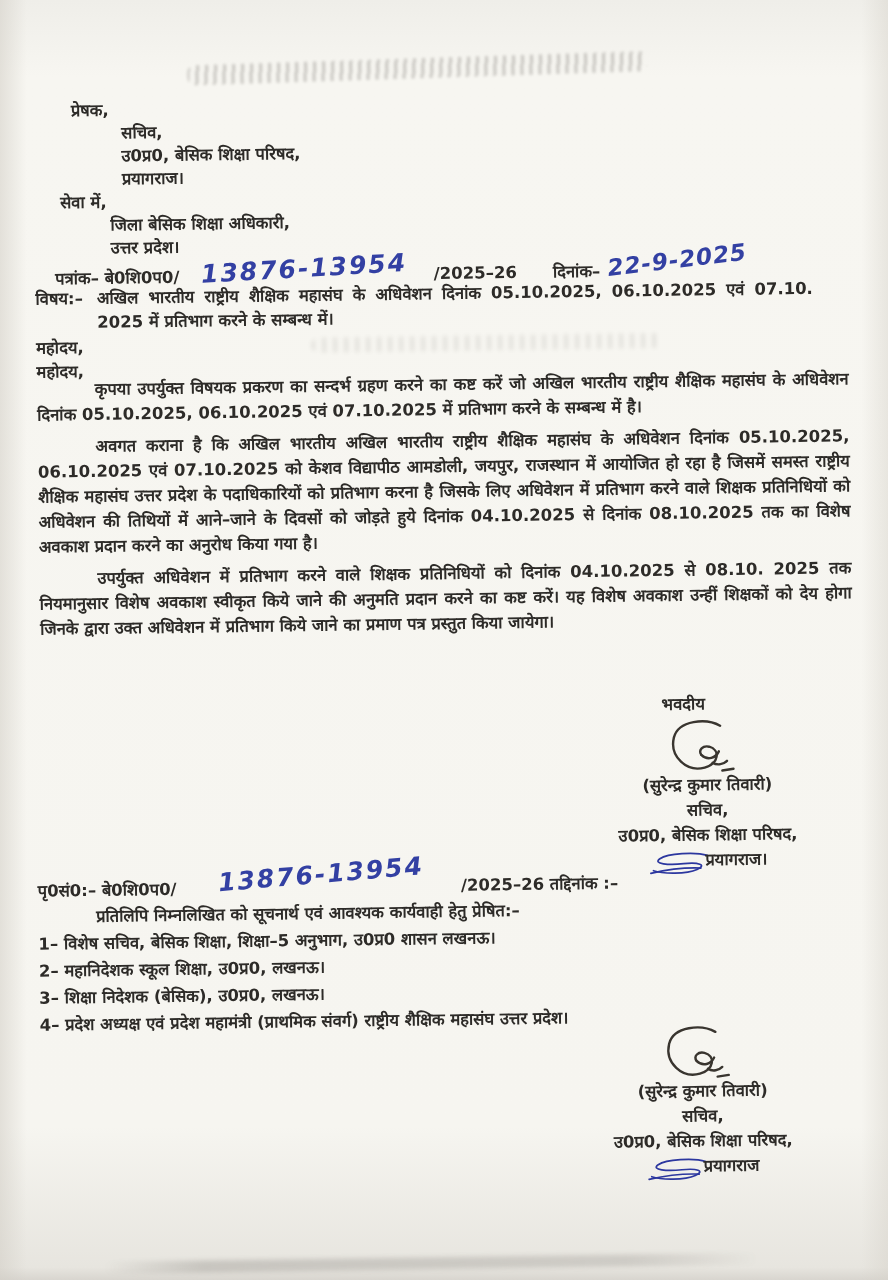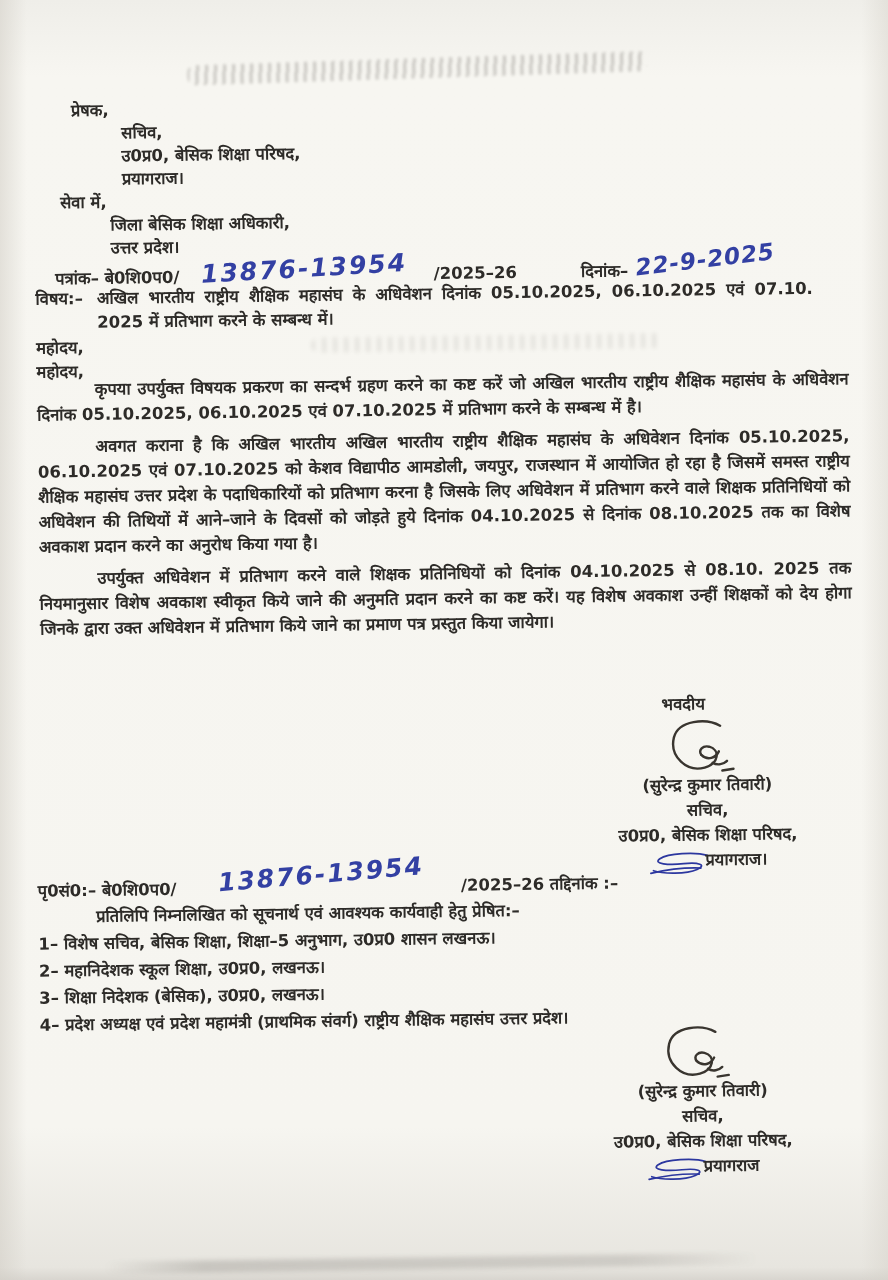--- a/index.html
+++ b/index.html
@@ -31,21 +31,21 @@
   
   .sec-top{position:absolute;left:40px;top:94px;right:26px;}
   .indent-a{margin-left:38px;}
   .indent-b{margin-left:88px;}
   .indent-c{margin-left:26px;}
   .indent-d{margin-left:76px;}
 
   .refline{display:flex;align-items:baseline;white-space:nowrap;height:24px;margin-left:20px;margin-top:1px;font-size:16.5px;font-weight:600;}
   .hw{color:var(--hw);font-weight:600;font-style:italic;display:inline-block;}
   .hw-num{font-size:25px;letter-spacing:2px;transform:rotate(-2.5deg) translateY(-4px);margin:0 26px 0 22px;}
-  .date-label{margin-left:64px;}
+  .date-label{margin-left:36px;}
   .hw-date{font-size:23px;letter-spacing:1px;transform:rotate(-6deg) translateY(-8px);margin-left:8px;}
 
   .subjrow{display:flex;margin-top:2px;font-size:16.5px;font-weight:600;line-height:24px;}
   .subj-label{flex:0 0 auto;}
   .subj-text{margin-left:14px;width:716px;text-align:justify;}
 
   .salut{margin-top:1px;}
 
   
   .sec-body{position:absolute;left:40px;top:372px;width:812px;}

